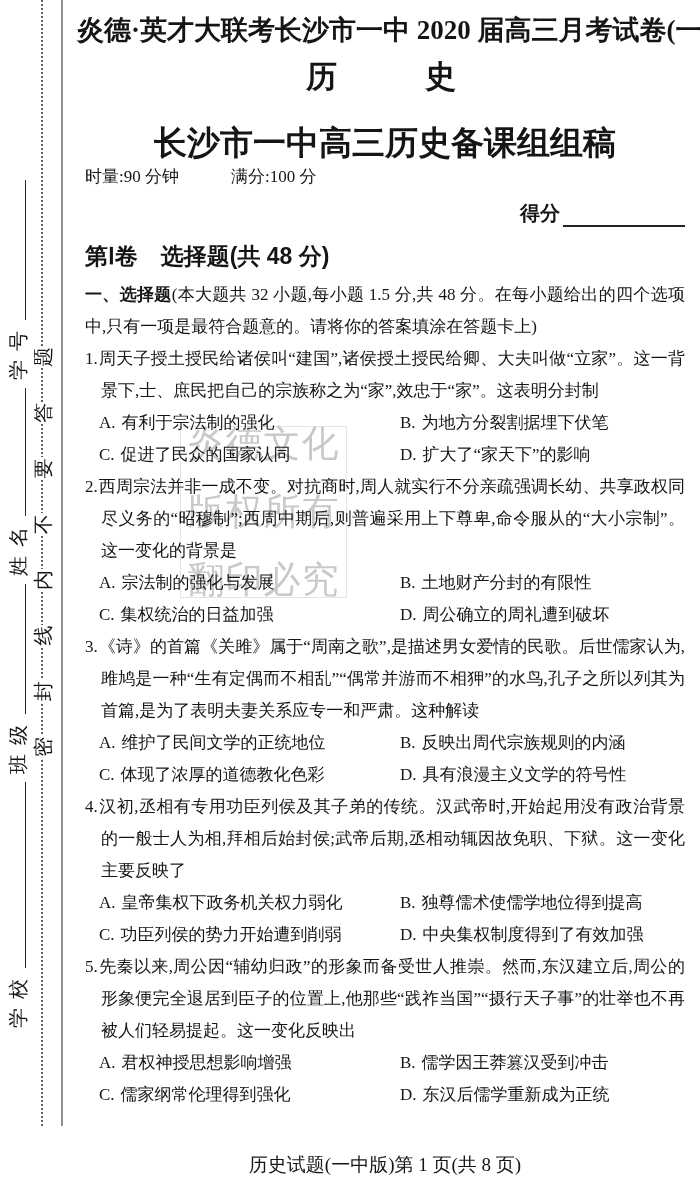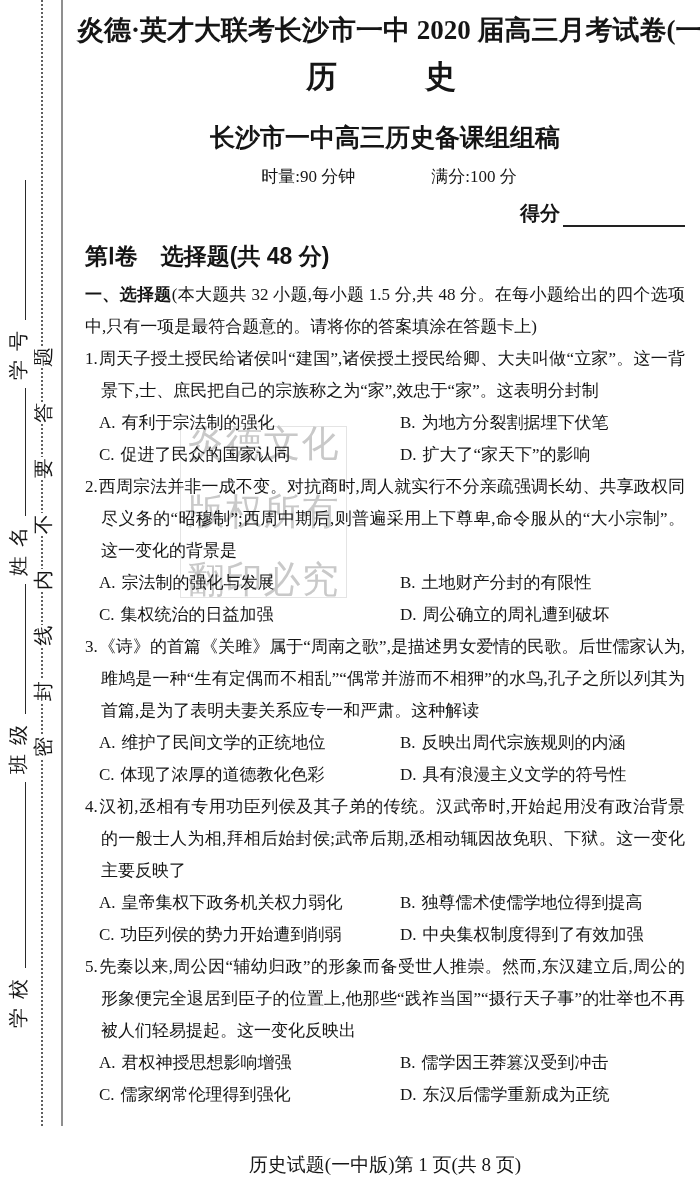--- a/index.html
+++ b/index.html
@@ -36,23 +36,23 @@
   
   .content { position:absolute; left:85px; top:0; width:600px; height:1190px; }
 
   .exam-title { position:absolute; top:12px; left:-8px; right:-8px; text-align:center;
     font-size:27px; font-weight:900; white-space:nowrap;
     font-family:"Liberation Serif", serif; }
   .subject { position:absolute; top:56px; left:0; right:0; text-align:center;
     font-size:31px; font-weight:bold; font-family:"Liberation Sans", sans-serif;
     letter-spacing:88px; text-indent:80px; white-space:nowrap; }
   .source { position:absolute; top:121px; left:0; right:0; text-align:center;
-    font-size:25px; font-weight:bold; font-family:"Liberation Sans", sans-serif; }
-  .info-row { position:absolute; top:165px; left:8px; right:0;
-    display:flex; justify-content:center; gap:76px; font-size:17px; }
+    font-size:33px; font-weight:bold; font-family:"Liberation Sans", sans-serif; }
+  .info-row { position:absolute; top:165px; left:0; right:0;
+    display:flex; justify-content:flex-start; gap:52px; font-size:17px; }
   .score-row { position:absolute; top:200px; right:0;
     display:flex; align-items:flex-end; }
   .score-label { font-size:20px; font-weight:bold;
     font-family:"Liberation Sans", sans-serif; }
   .score-blank { display:inline-block; width:122px; height:24px;
     border-bottom:2px solid #222; margin-left:3px; }
   .section-title { position:absolute; top:241px; left:0; right:0; text-align:left;
     font-size:23px; font-weight:bold; font-family:"Liberation Sans", sans-serif; }
 
   .body-text { position:absolute; top:279px; left:0; width:600px;

